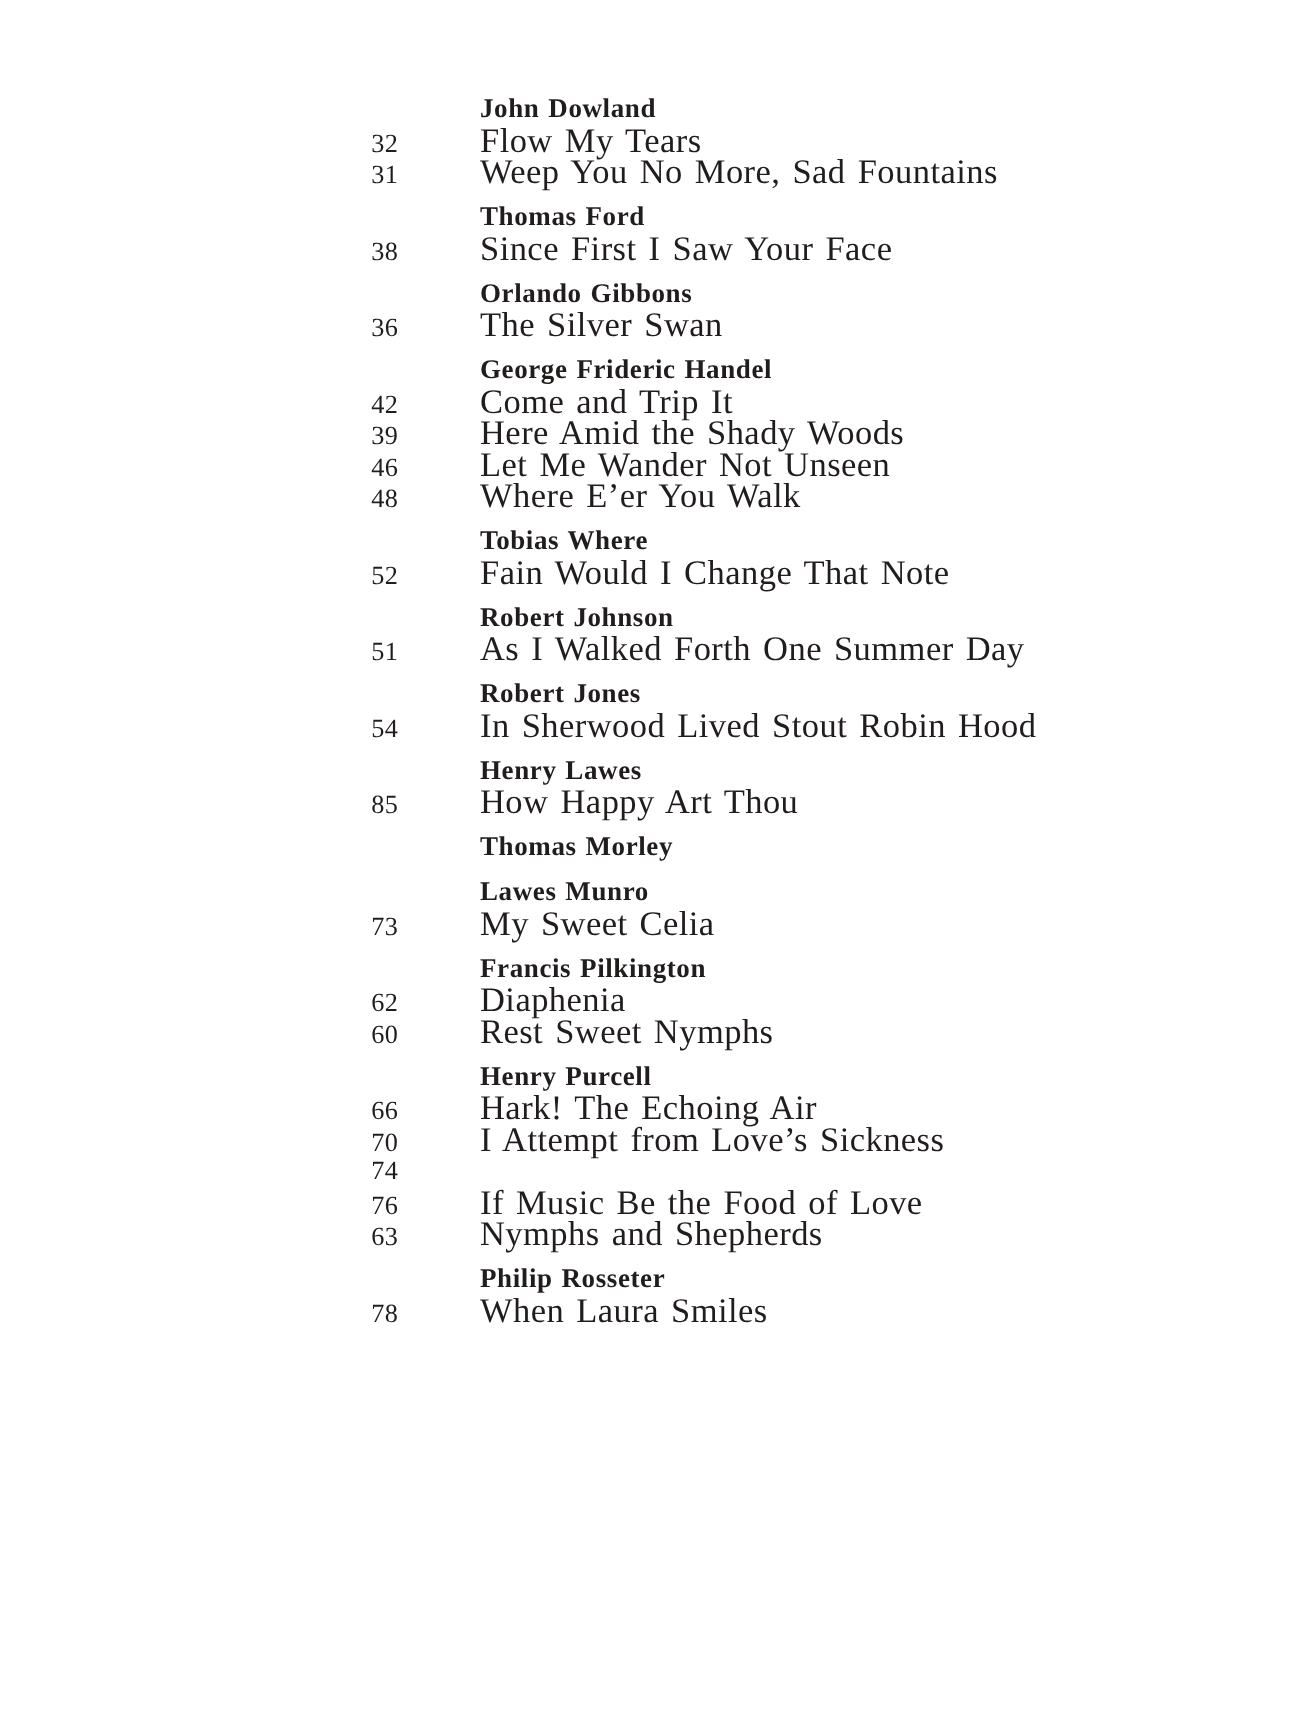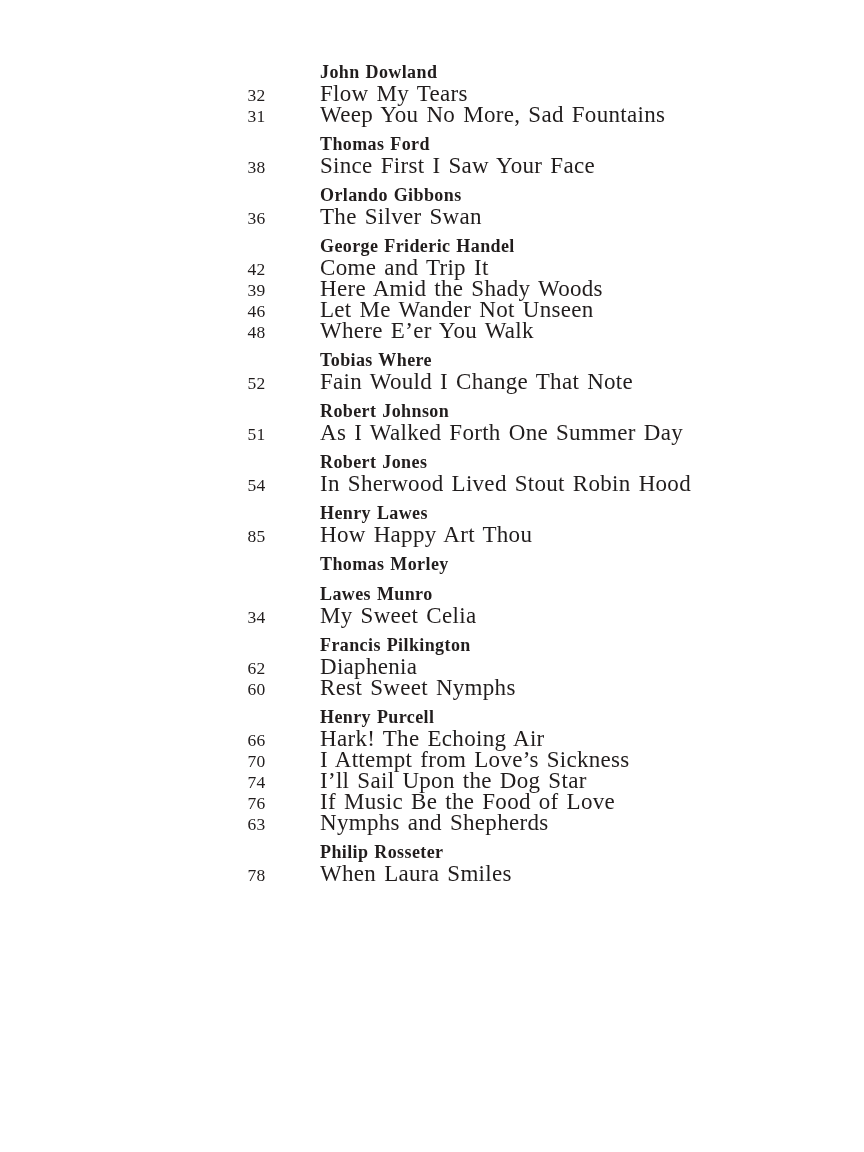--- a/index.html
+++ b/index.html
@@ -161,21 +161,21 @@
           <span class="num"></span>
           <span class="title composer">Thomas Morley</span>
         </div>
       </section>
       <section class="composer-section">
         <div class="row header-row">
           <span class="num"></span>
           <span class="title composer">Lawes Munro</span>
         </div>
         <div class="row song-row">
-          <span class="num">34</span>
+          <span class="num">73</span>
           <span class="title">My Sweet Celia</span>
         </div>
       </section>
       <section class="composer-section">
         <div class="row header-row">
           <span class="num"></span>
           <span class="title composer">Francis Pilkington</span>
         </div>
         <div class="row song-row">
           <span class="num">62</span>
@@ -194,21 +194,20 @@
         <div class="row song-row">
           <span class="num">66</span>
           <span class="title">Hark! The Echoing Air</span>
         </div>
         <div class="row song-row">
           <span class="num">70</span>
           <span class="title">I Attempt from Love’s Sickness</span>
         </div>
         <div class="row song-row">
           <span class="num">74</span>
-          <span class="title">I’ll Sail Upon the Dog Star</span>
         </div>
         <div class="row song-row">
           <span class="num">76</span>
           <span class="title">If Music Be the Food of Love</span>
         </div>
         <div class="row song-row">
           <span class="num">63</span>
           <span class="title">Nymphs and Shepherds</span>
         </div>
       </section>

